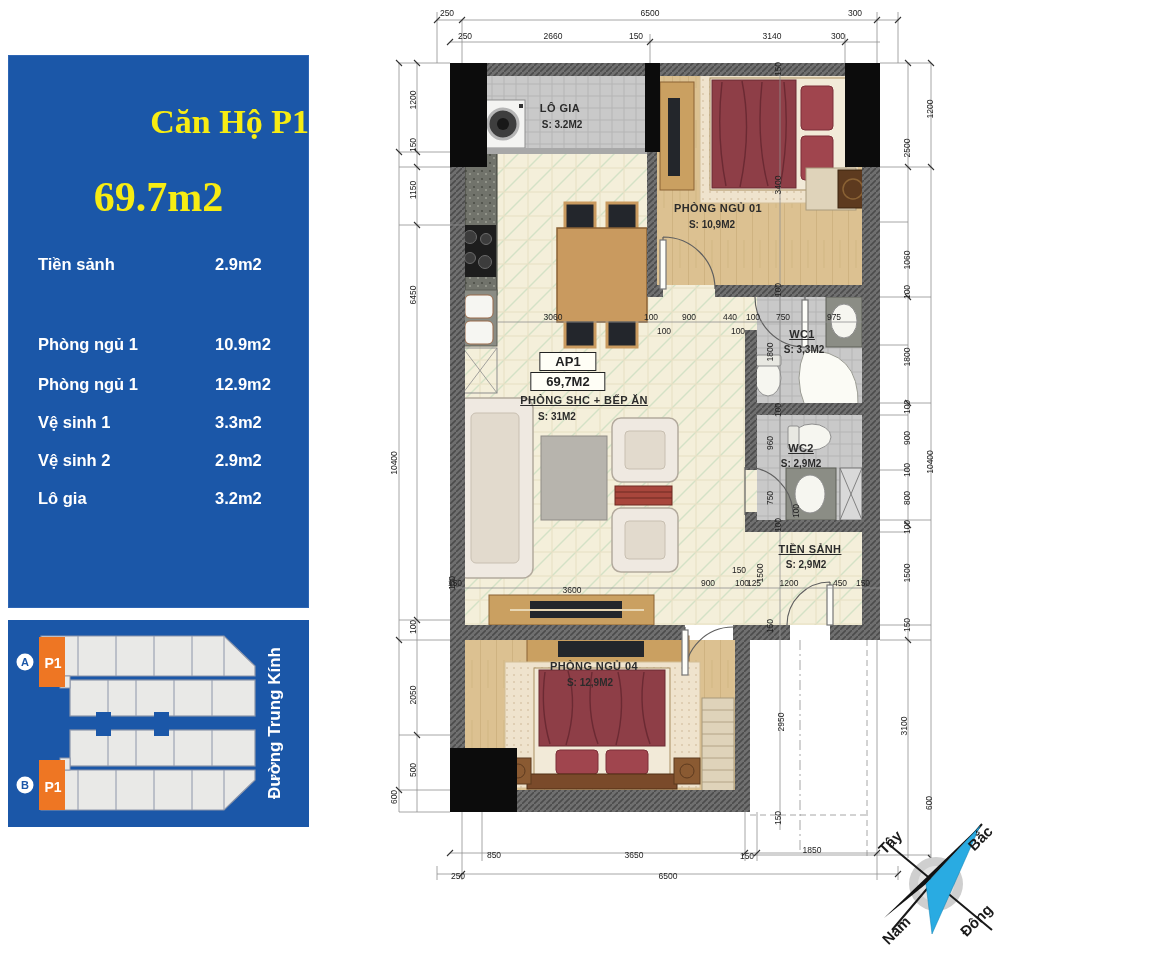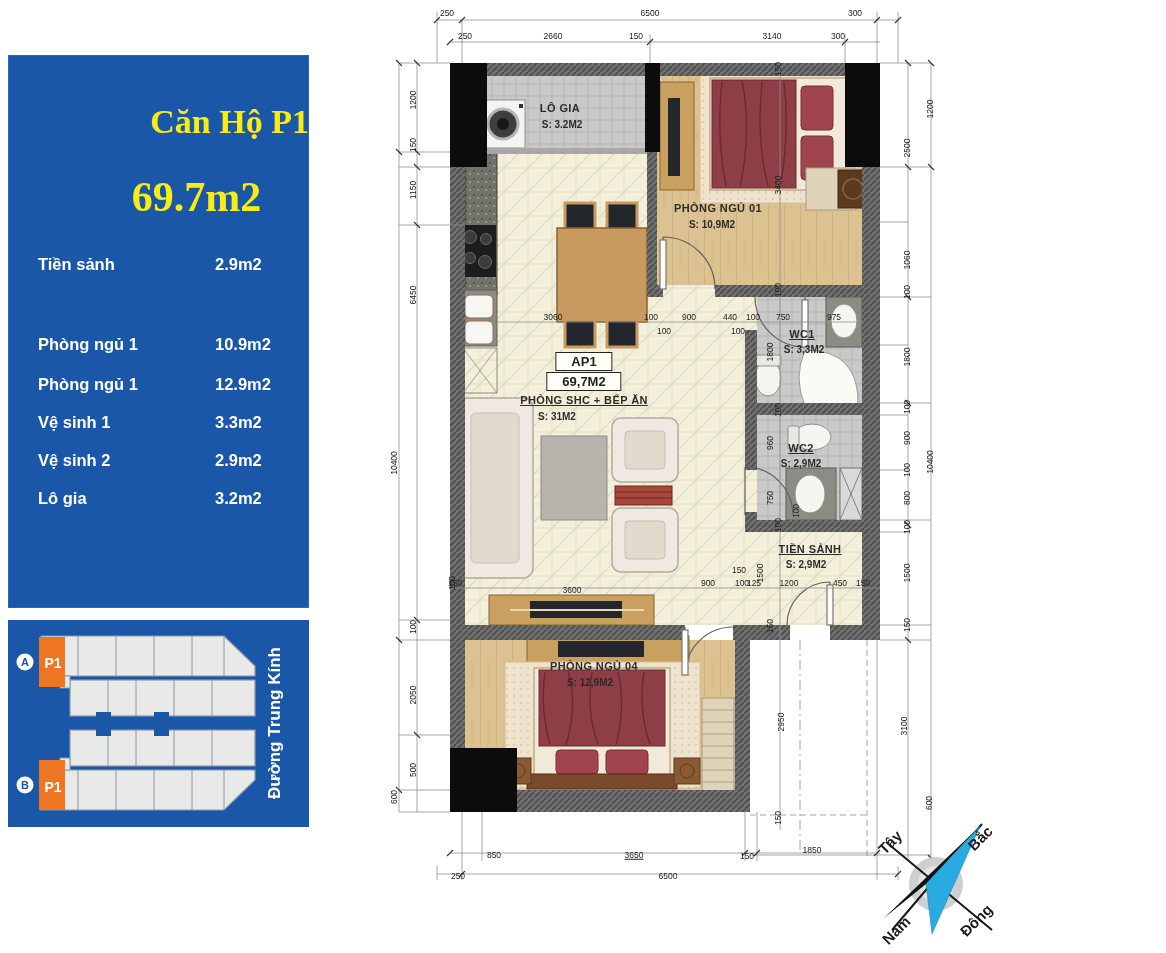--- a/index.html
+++ b/index.html
@@ -5,36 +5,36 @@
   html,body{margin:0;padding:0;background:#ffffff;}
   #page{position:relative;width:1166px;height:953px;background:#fff;overflow:hidden;
         font-family:"Liberation Sans",sans-serif;}
 
   
   #info-panel{position:absolute;left:8px;top:55px;width:301px;height:553px;
               background:#1b57a8;box-shadow:inset 0 0 0 1px #2e66b4;}
   #info-title{position:absolute;left:0;top:48px;width:100%;text-align:right;
               font-family:"Liberation Serif",serif;font-weight:bold;font-size:34px;color:#f7ec13;}
   #info-area{position:absolute;left:0;top:118px;width:100%;text-align:center;
-             font-family:"Liberation Serif",serif;font-weight:bold;font-size:42px;color:#f7ec13;padding-left:38px;}
+             font-family:"Liberation Serif",serif;font-weight:bold;font-size:42px;color:#f7ec13;}
   .room-row{position:absolute;left:0;width:100%;height:24px;color:#fff;font-weight:bold;font-size:16.5px;}
   .room-row .lbl{position:absolute;left:30px;white-space:nowrap;}
   .room-row .val{position:absolute;left:207px;white-space:nowrap;}
 
   
   #site-panel{position:absolute;left:8px;top:620px;width:301px;height:207px;background:#1b57a8;}
 
   
   .plan-label{position:absolute;transform:translate(-50%,-50%);color:#2b2b2b;
               font-weight:bold;font-size:11px;letter-spacing:.4px;white-space:nowrap;text-align:center;}
   .plan-label.u{text-decoration:underline;}
   .plan-area{position:absolute;transform:translate(-50%,-50%);color:#2b2b2b;
              font-size:10px;font-weight:bold;white-space:nowrap;}
   .code-box{position:absolute;transform:translateX(-50%);border:1.5px solid #222;background:#fffef6;
-            color:#222;font-weight:bold;text-align:right;padding:1px 15px;font-size:13px;white-space:nowrap;margin-left:16px;}
+            color:#222;font-weight:bold;text-align:right;padding:1px 15px;font-size:13px;white-space:nowrap;}
 
   
   .dim{position:absolute;transform:translate(-50%,-50%);font-size:8.5px;color:#222;
        white-space:nowrap;line-height:1;}
   .dim.rot{transform:translate(-50%,-50%) rotate(-90deg);}
 
   
   #caption{position:absolute;left:666px;top:915px;transform:translate(-50%,-50%);
            font-size:17px;font-weight:bold;color:#1a1a1a;letter-spacing:1px;
            border-bottom:1.5px solid #1a1a1a;padding-bottom:3px;white-space:nowrap;}
@@ -323,21 +323,21 @@
   <div id="dim-layer">
       <span class="dim" style="left: 447px; top: 13px;">250</span>
       <span class="dim" style="left: 650px; top: 13px;">6500</span>
       <span class="dim" style="left: 855px; top: 13px;">300</span>
       <span class="dim" style="left: 465px; top: 36px;">250</span>
       <span class="dim" style="left: 553px; top: 36px;">2660</span>
       <span class="dim" style="left: 636px; top: 36px;">150</span>
       <span class="dim" style="left: 772px; top: 36px;">3140</span>
       <span class="dim" style="left: 838px; top: 36px;">300</span>
       <span class="dim" style="left: 494px; top: 855px;">850</span>
-      <span class="dim" style="left: 634px; top: 855px; text-decoration: underline;">3650</span>
+      <span class="dim" style="left: 634px; top: 855px;">3650</span>
       <span class="dim" style="left: 747px; top: 856px;">150</span>
       <span class="dim" style="left: 812px; top: 850px;">1850</span>
       <span class="dim" style="left: 458px; top: 876px;">250</span>
       <span class="dim" style="left: 668px; top: 876px;">6500</span>
       <span class="dim rot" style="left: 394px; top: 463px;">10400</span>
       <span class="dim rot" style="left: 394px; top: 797px;">600</span>
       <span class="dim rot" style="left: 413px; top: 100px;">1200</span>
       <span class="dim rot" style="left: 413px; top: 145px;">150</span>
       <span class="dim rot" style="left: 413px; top: 190px;">1150</span>
       <span class="dim rot" style="left: 413px; top: 295px;">6450</span>

